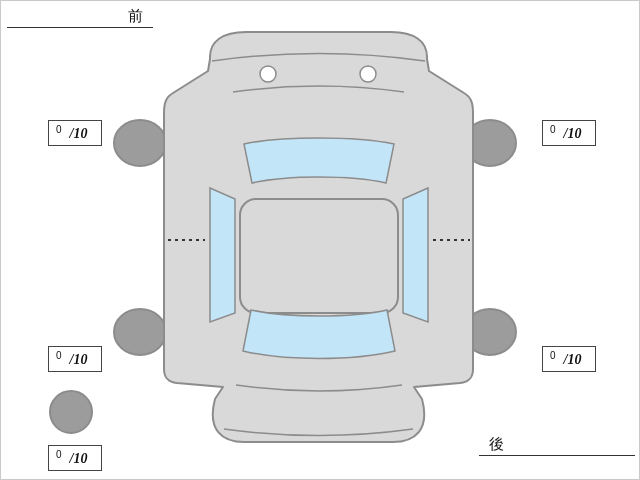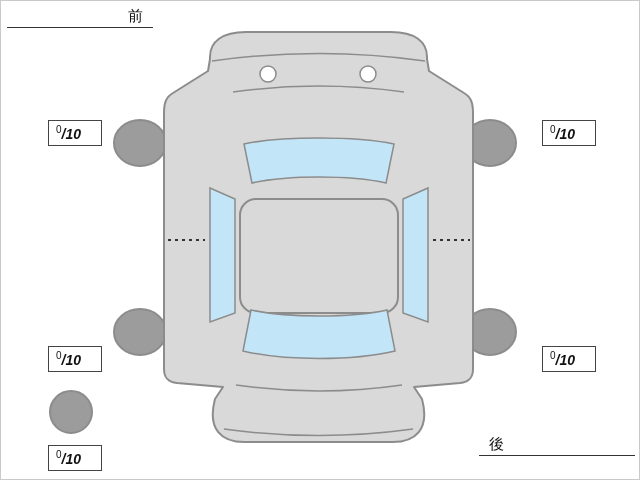--- a/index.html
+++ b/index.html
@@ -15,21 +15,21 @@
   .front-label{left:6px;top:4px;width:146px;text-align:right;padding-right:10px;}
   .rear-label{left:478px;top:432px;width:156px;text-align:left;padding-left:10px;}
   .score-box{
     position:absolute;width:54px;height:26px;border:1px solid var(--box-border,#444);
     background:#fff;box-sizing:border-box;display:flex;align-items:flex-start;
     padding:2px 0 0 7px;
   }
   .score-box .val{font-size:10px;line-height:12px;margin-top:1px;}
   .score-box .max{
     font-size:14px;line-height:16px;font-weight:bold;font-style:italic;
-    font-family:Liberation Sans, sans-serif;margin-left:0;margin-top:3px;
+    font-family:Liberation Serif, serif;margin-left:8px;margin-top:3px;
   }
   .box-fl{left:47px;top:119px;}
   .box-fr{left:541px;top:119px;}
   .box-rl{left:47px;top:345px;}
   .box-rr{left:541px;top:345px;}
   .box-sp{left:47px;top:444px;}
   .spare-tire{
     position:absolute;left:48px;top:389px;width:44px;height:44px;border-radius:50%;
     background:var(--wheel,#9c9c9c);border:2px solid var(--outline,#8c8c8c);
     box-sizing:border-box;

